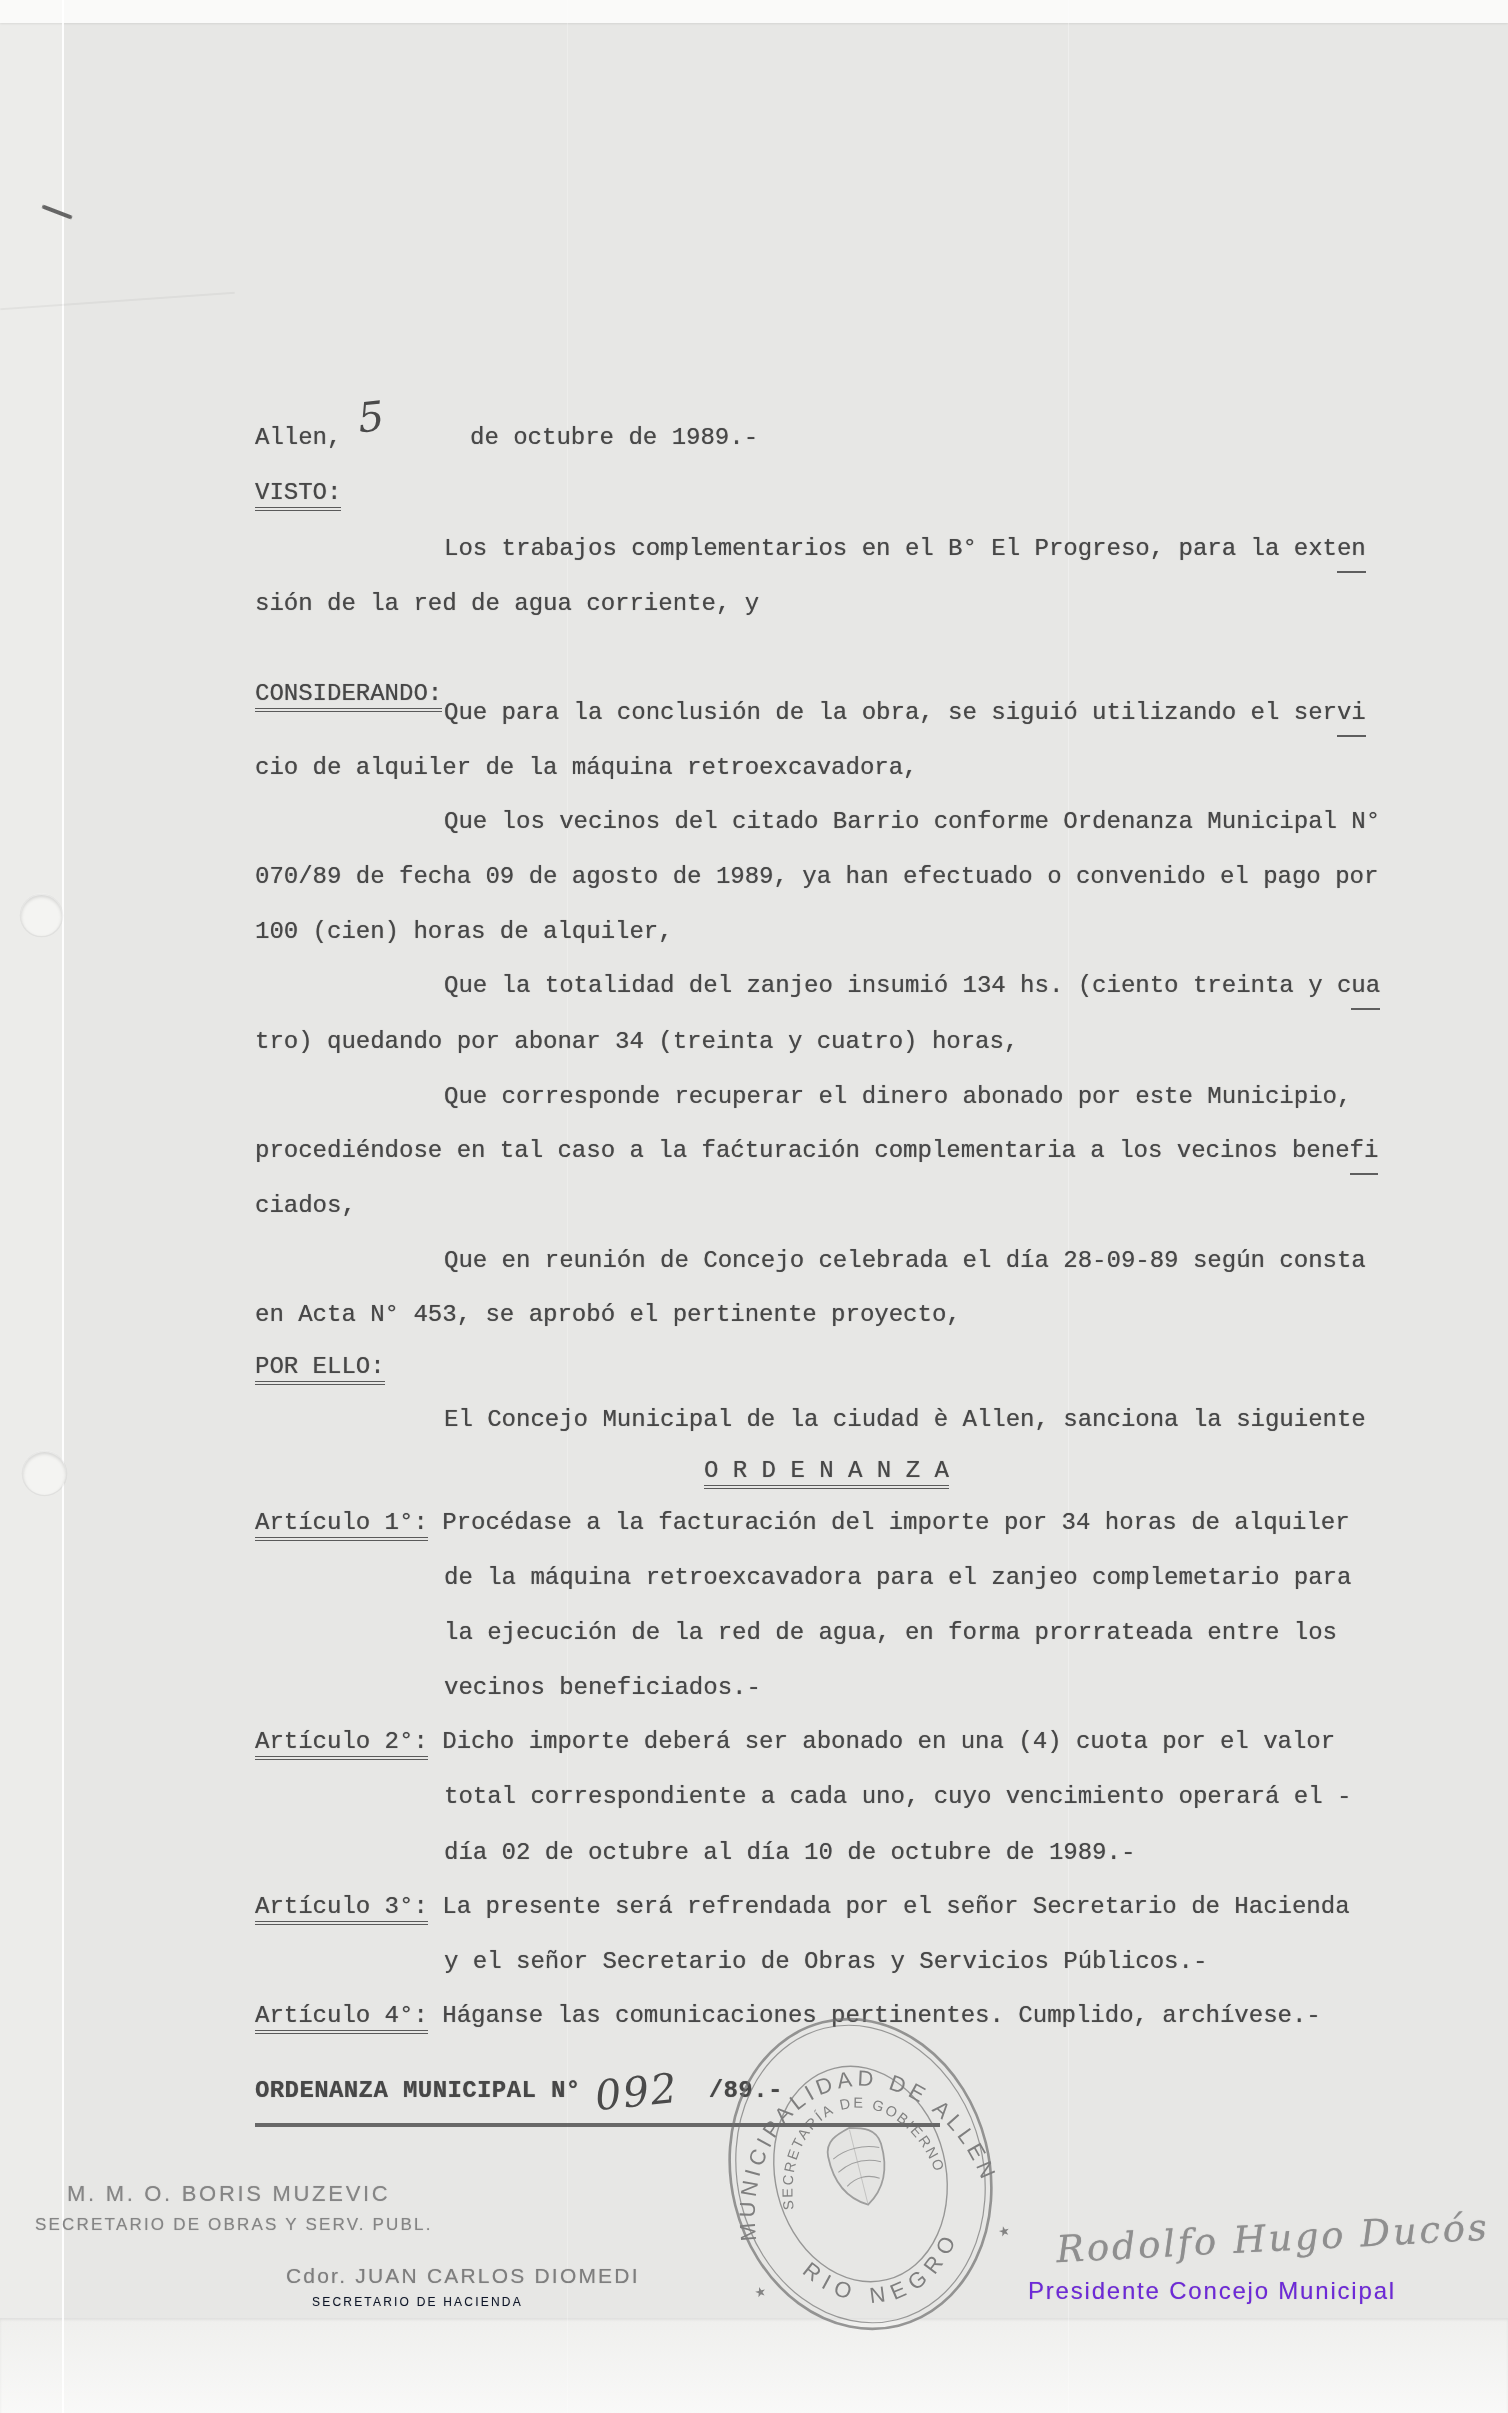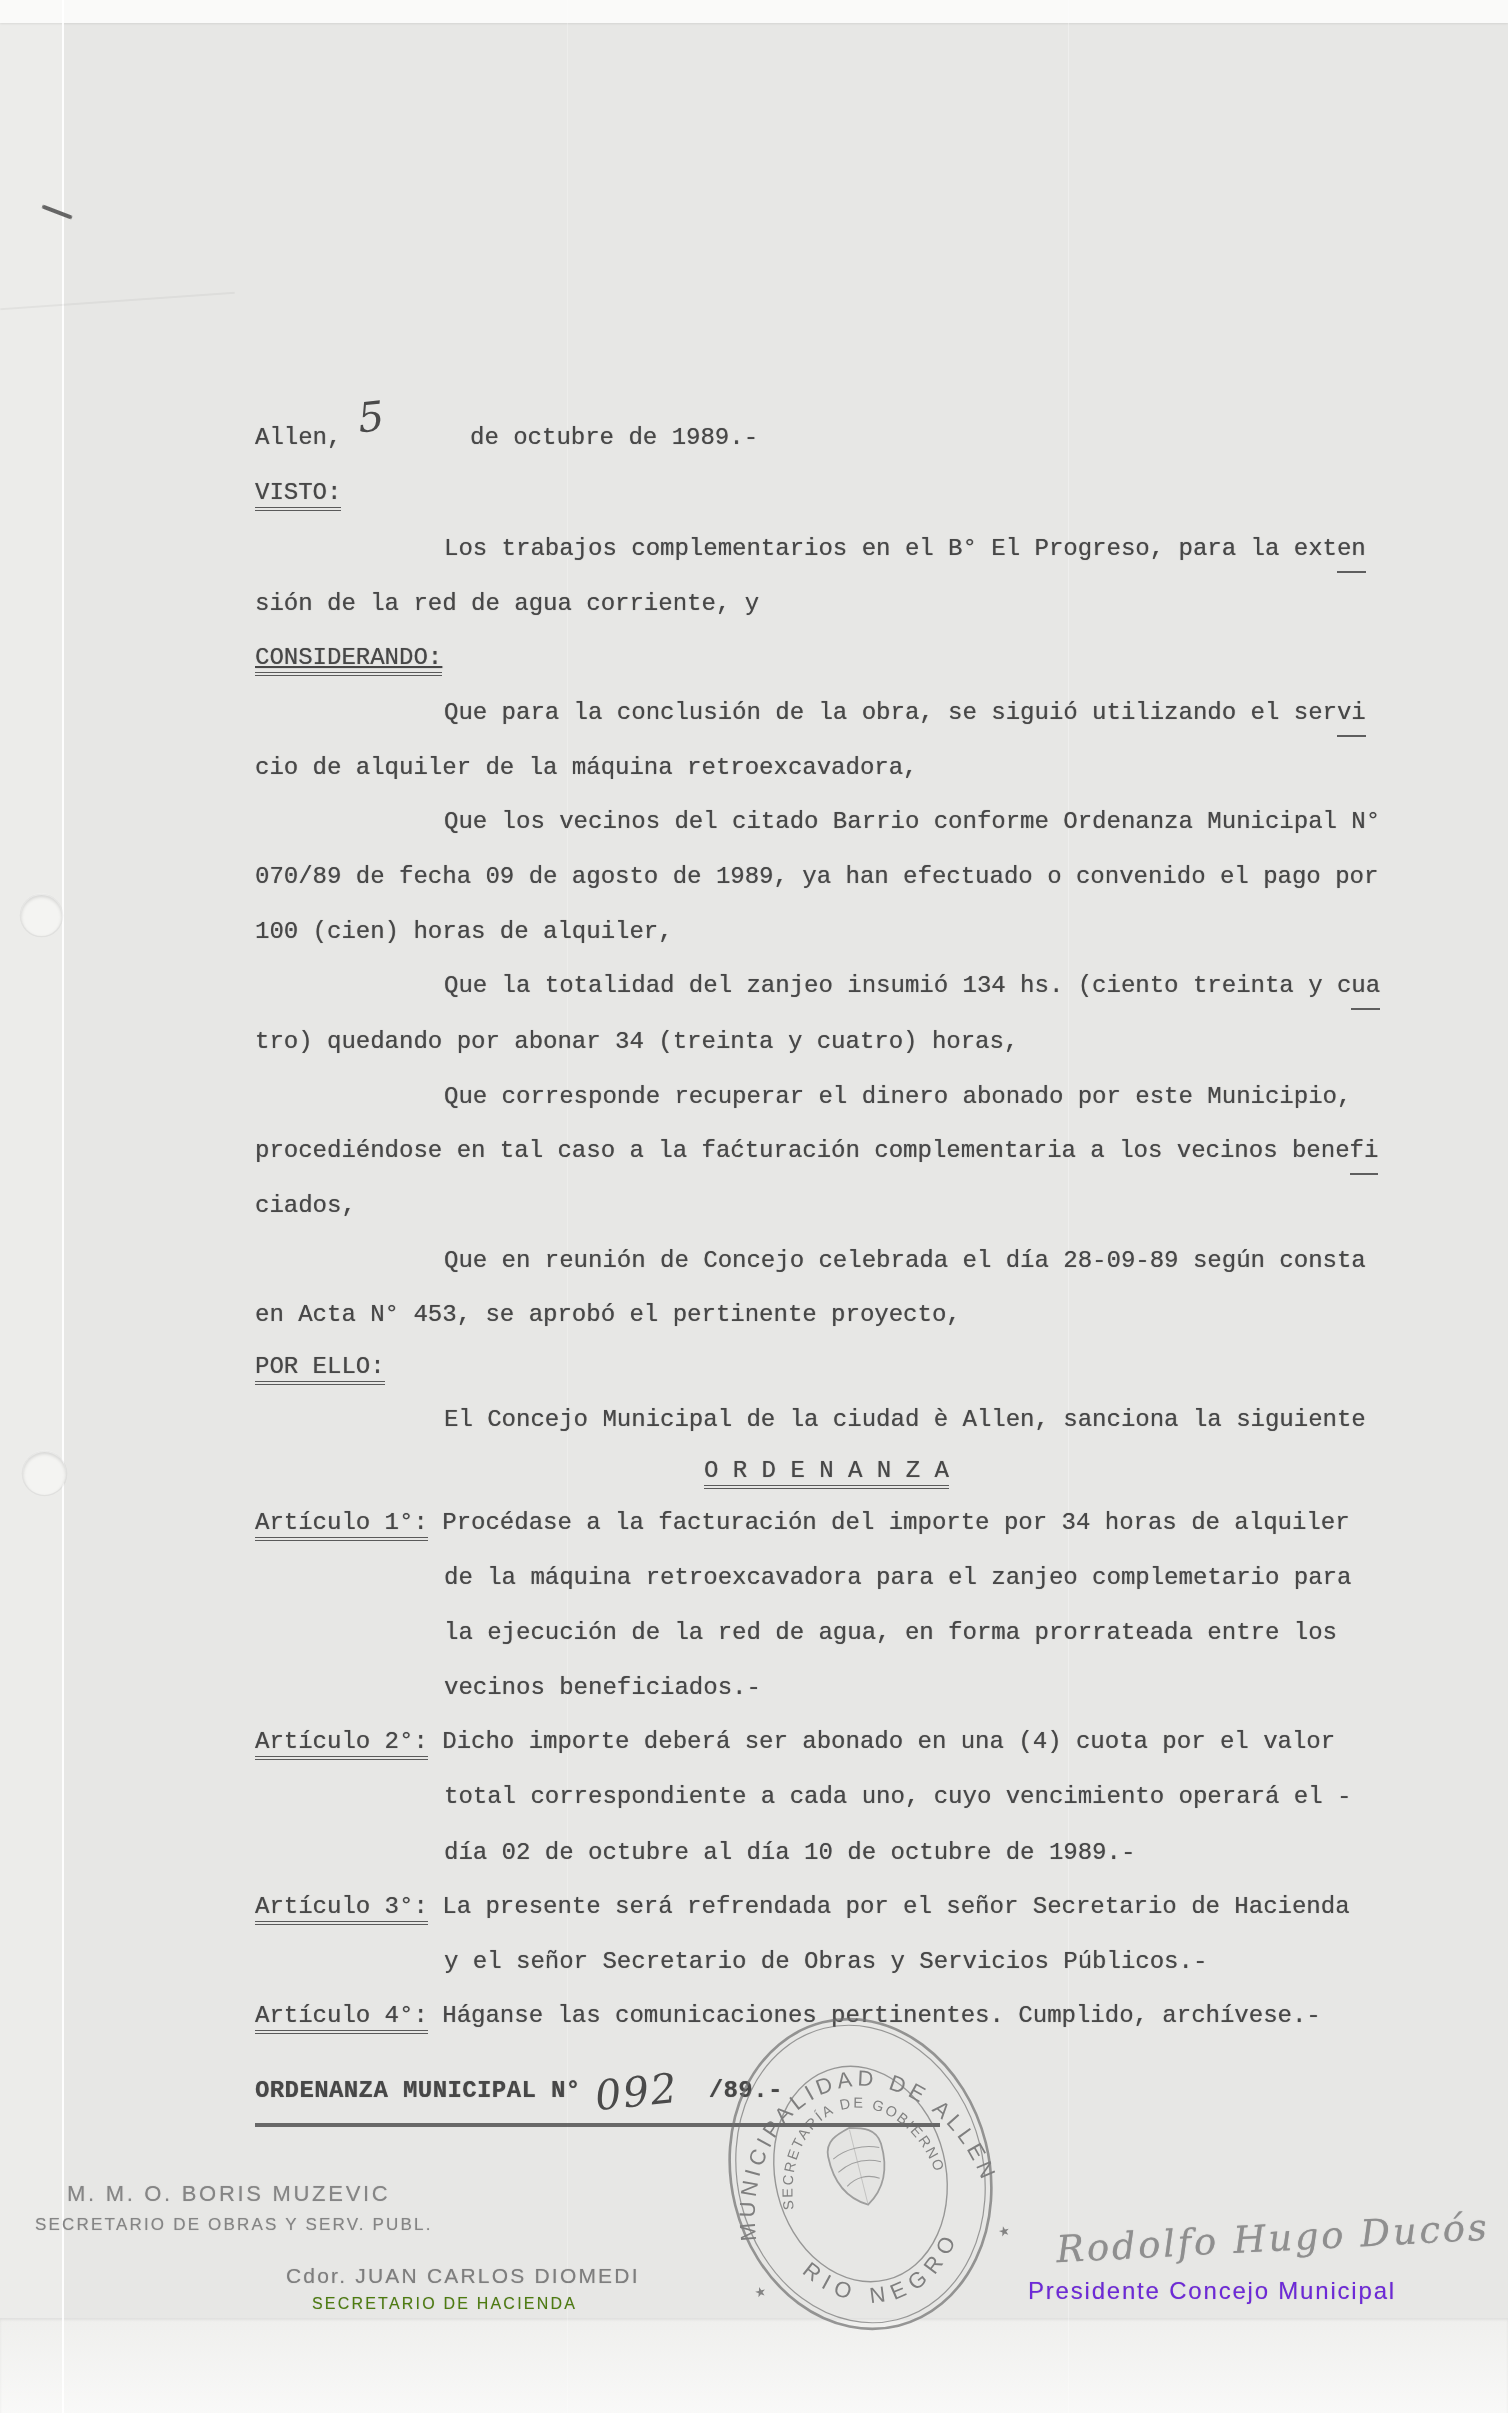--- a/index.html
+++ b/index.html
@@ -66,21 +66,21 @@
   <div class="hole h1"></div>
   <div class="hole h2"></div>
 
   <div>
       <div class="tl" style="left: 255px; top: 424px;"><span>Allen,</span></div>
       <div class="tl" style="left: 358px; top: 401px;"><span class="hand">5</span></div>
       <div class="tl" style="left: 470px; top: 424px;"><span>de octubre de 1989.-</span></div>
       <div class="tl" style="left: 255px; top: 479px;"><span class="uh">VISTO:</span></div>
       <div class="tl" style="left: 444px; top: 535px;"><span>Los trabajos complementarios en el B° El Progreso, para la ext</span><span class="u">en</span></div>
       <div class="tl" style="left: 255px; top: 590px;"><span>sión de la red de agua corriente, y</span></div>
-      <div class="tl" style="left: 255px; top: 644px; text-decoration: underline;"><span class="uh">CONSIDERANDO:</span></div>
+      <div class="tl" style="left: 255px; top: 680px;"><span class="uh">CONSIDERANDO:</span></div>
       <div class="tl" style="left: 444px; top: 699px;"><span>Que para la conclusión de la obra, se siguió utilizando el ser</span><span class="u">vi</span></div>
       <div class="tl" style="left: 255px; top: 754px;"><span>cio de alquiler de la máquina retroexcavadora,</span></div>
       <div class="tl" style="left: 444px; top: 808px;"><span>Que los vecinos del citado Barrio conforme Ordenanza Municipal N°</span></div>
       <div class="tl" style="left: 255px; top: 863px;"><span>070/89 de fecha 09 de agosto de 1989, ya han efectuado o convenido el pago por</span></div>
       <div class="tl" style="left: 255px; top: 918px;"><span>100 (cien) horas de alquiler,</span></div>
       <div class="tl" style="left: 444px; top: 972px;"><span>Que la totalidad del zanjeo insumió 134 hs. (ciento treinta y c</span><span class="u">ua</span></div>
       <div class="tl" style="left: 255px; top: 1028px;"><span>tro) quedando por abonar 34 (treinta y cuatro) horas,</span></div>
       <div class="tl" style="left: 444px; top: 1083px;"><span>Que corresponde recuperar el dinero abonado por este Municipio,</span></div>
       <div class="tl" style="left: 255px; top: 1137px;"><span>procediéndose en tal caso a la faćturación complementaria a los vecinos bene</span><span class="u">fi</span></div>
       <div class="tl" style="left: 255px; top: 1192px;"><span>ciados,</span></div>
@@ -124,18 +124,18 @@
       <path d="M 174,206 C 190,198 212,198 228,206" fill="none" stroke-width="1.2"></path>
       <path d="M 176,222 C 192,214 210,214 226,222" fill="none" stroke-width="1.2"></path>
       <path d="M 182,240 C 194,232 208,232 220,240" fill="none" stroke-width="1.2"></path>
       <path d="M 200,178 L 200,264" stroke-width="1" opacity=".5"></path>
     </g>
   </svg>
 
   <div class="sig sans" style="left:67px;top:2181px;font-size:22px;letter-spacing:2.7px;">M. M. O. BORIS MUZEVIC</div>
   <div class="sig sans" style="left:35px;top:2215px;font-size:17px;letter-spacing:2.2px;">SECRETARIO DE OBRAS Y SERV. PUBL.</div>
   <div class="sig sans" style="left:286px;top:2264px;font-size:21px;letter-spacing:2.2px;color:#7e7e7e;">Cdor. JUAN CARLOS DIOMEDI</div>
-  <div class="sig sans" style="left:312px;top:2295px;font-size:16px;letter-spacing:2.2px;color:#4d7c0f;">SECRETARIO DE HACIENDA</div>
+  <div class="sig sans" style="left:312px;top:2295px;font-size:12px;letter-spacing:2.2px;color:#0f172a;">SECRETARIO DE HACIENDA</div>
   <div class="sig script" style="left:1056px;top:2217px;font-size:37px;letter-spacing:2.7px;">Rodolfo Hugo Ducós</div>
   <div class="sig sans" style="left:1028px;top:2277px;font-size:24px;letter-spacing:1.8px;color:#6d28d9;">Presidente Concejo Municipal</div>
 
 </div>
 
 
 </body></html>

